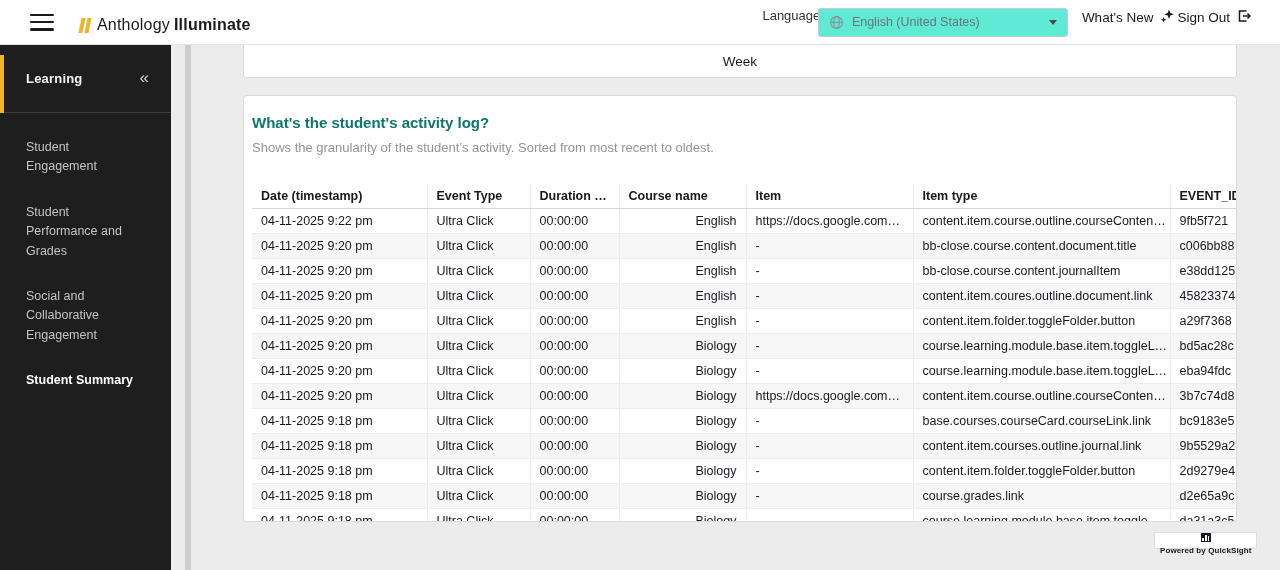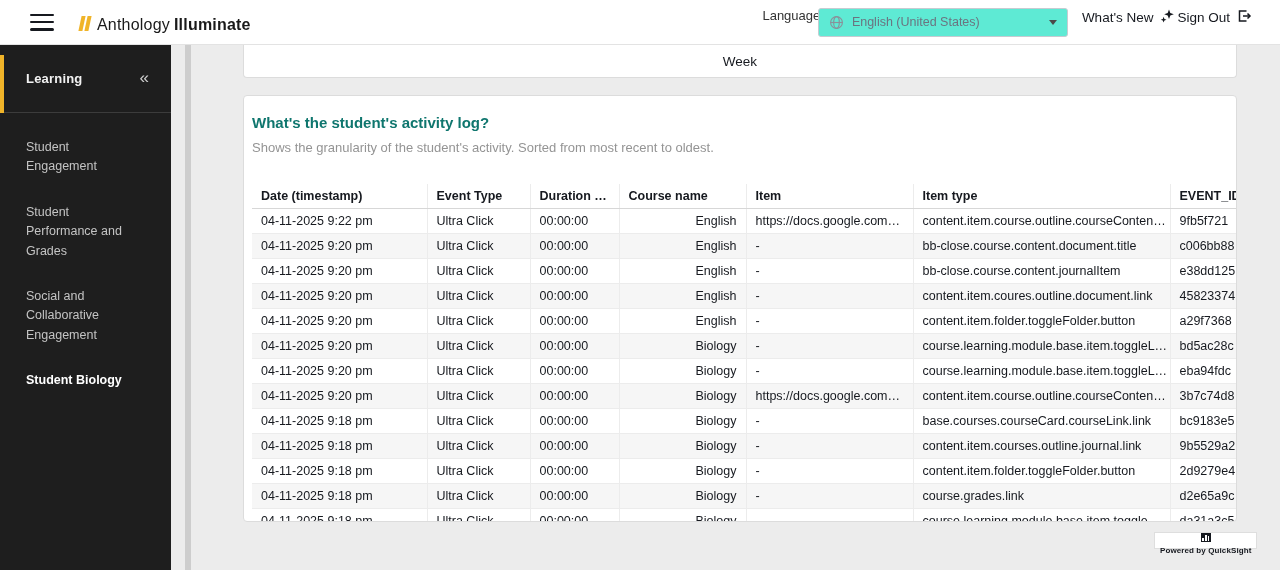--- a/index.html
+++ b/index.html
@@ -12,21 +12,21 @@
   }
 
   
   .topbar {
     position:absolute; top:0; left:0; width:1280px; height:45px;
     background:#ffffff; border-bottom:1px solid #e3e3e3;
     display:flex; align-items:center; z-index:5;
   }
   .hamburger { width:24px; height:17px; margin-left:30px; display:flex; flex-direction:column; justify-content:space-between; cursor:pointer; }
   .hamburger span { display:block; height:2.6px; width:100%; background:#16191f; border-radius:2px; }
-  .brand { display:flex; margin-left:26px;margin-top:6px; }
+  .brand { display:flex; align-items:center; margin-left:26px;margin-top:6px; }
   .brand-mark { display:flex; margin-right:5px; }
   .brand-mark i { display:block; width:3.5px; height:15px; background:#F0B429; transform:skewX(-12deg); margin-right:2.5px; }
   .brand-first { font-size:16px; font-weight:400; color:#1a1a1a; letter-spacing:.2px; }
   .brand-second { font-size:16px; font-weight:700; color:#1a1a1a; margin-left:4px; letter-spacing:.2px; }
 
   .topbar-right { margin-left:auto; display:flex; align-items:flex-start; margin-right:28px; gap:2px; }
   .lang-label { font-size:13px; color:#333; }
   .lang-select {
     width:250px; height:29px; border:1px solid #c6cbd1; border-radius:3px; background:#5eead4;
     display:flex; align-items:center; padding:0 10px; cursor:pointer; margin-left:-8px;
@@ -168,21 +168,21 @@
 <aside class="sidebar">
   <div class="sidebar-head">
     <span class="accent"></span>
     <span class="sidebar-title">Learning</span>
     <span class="collapse-btn">«</span>
   </div>
   <nav class="sidebar-nav">
       <div class="nav-item">Student Engagement</div>
       <div class="nav-item">Student Performance and Grades</div>
       <div class="nav-item">Social and Collaborative Engagement</div>
-      <div class="nav-item active">Student Biology</div>
+      <div class="nav-item active">Student Summary</div>
     </nav>
 </aside>
 
 <div class="scroll-strip"></div>
 
 <main class="main">
 
   <div class="week-card">
     <span>Week</span>
   </div>

